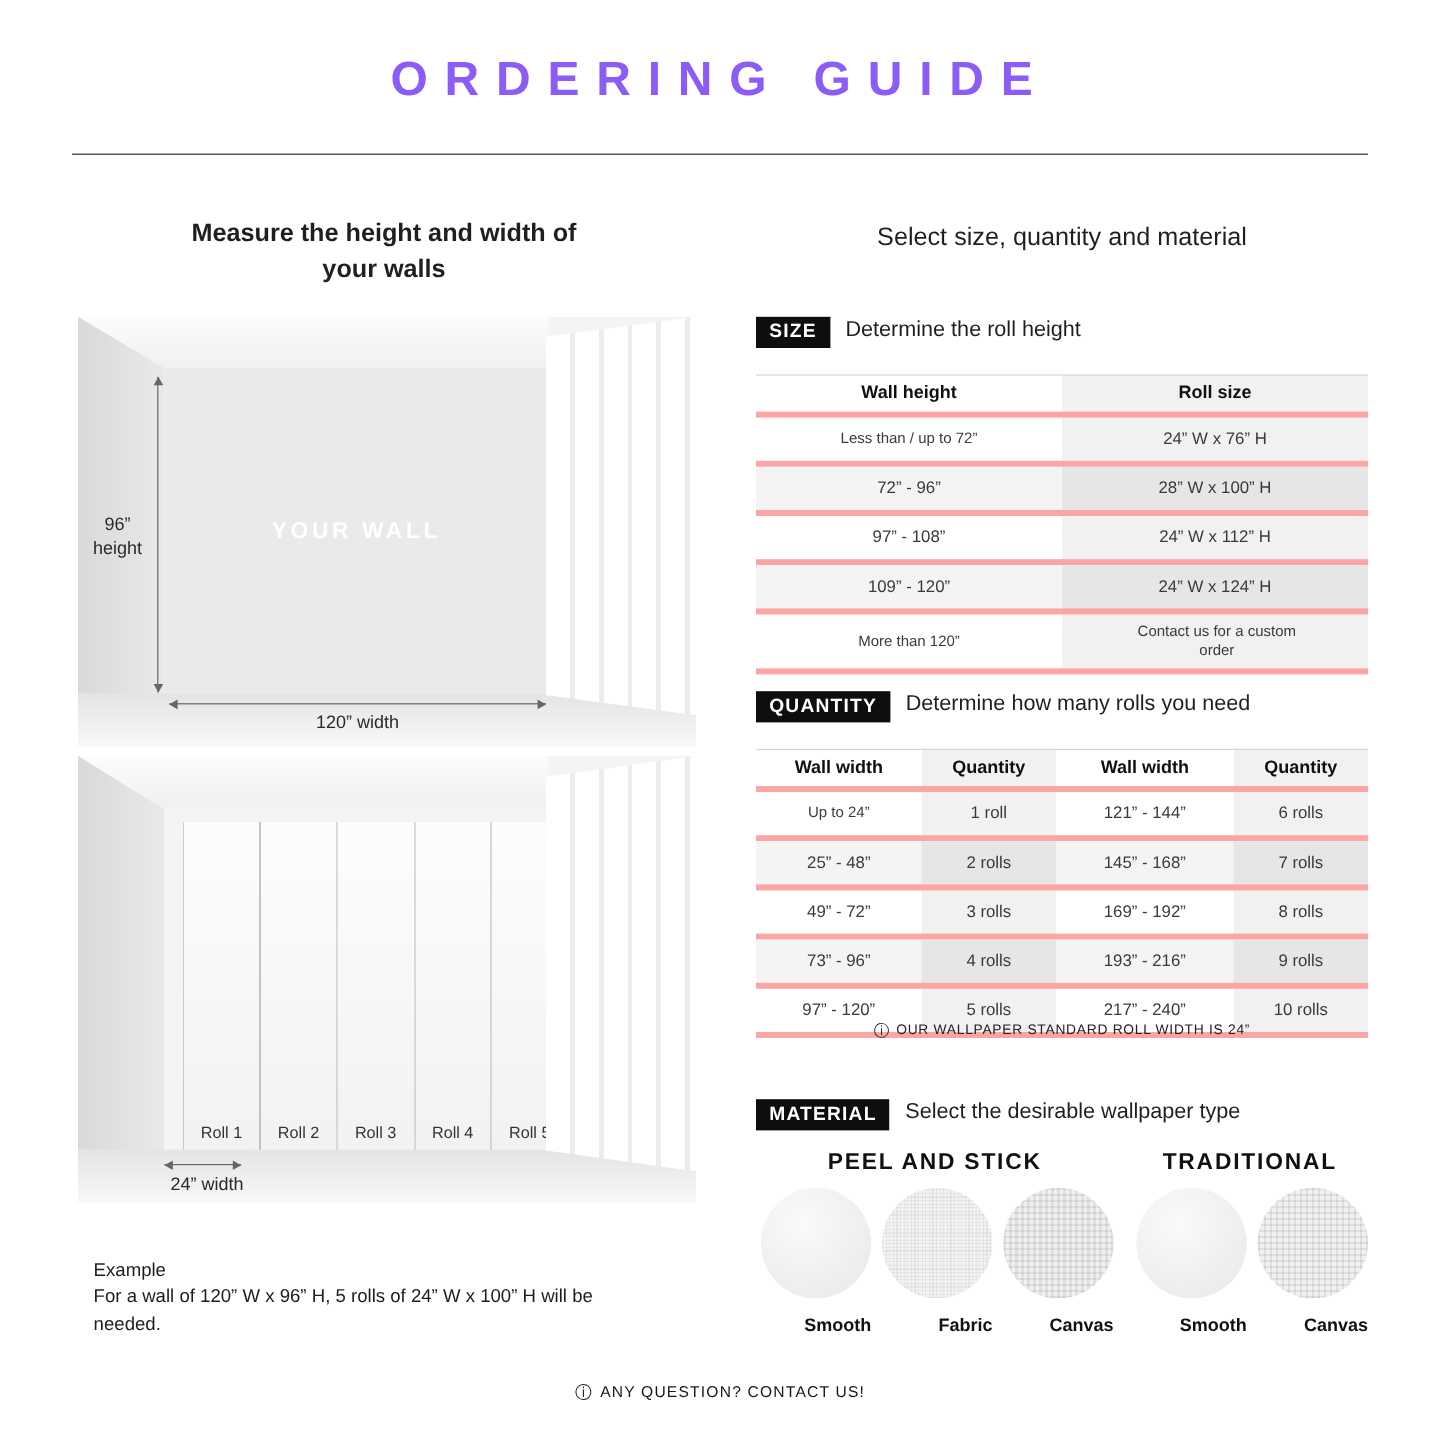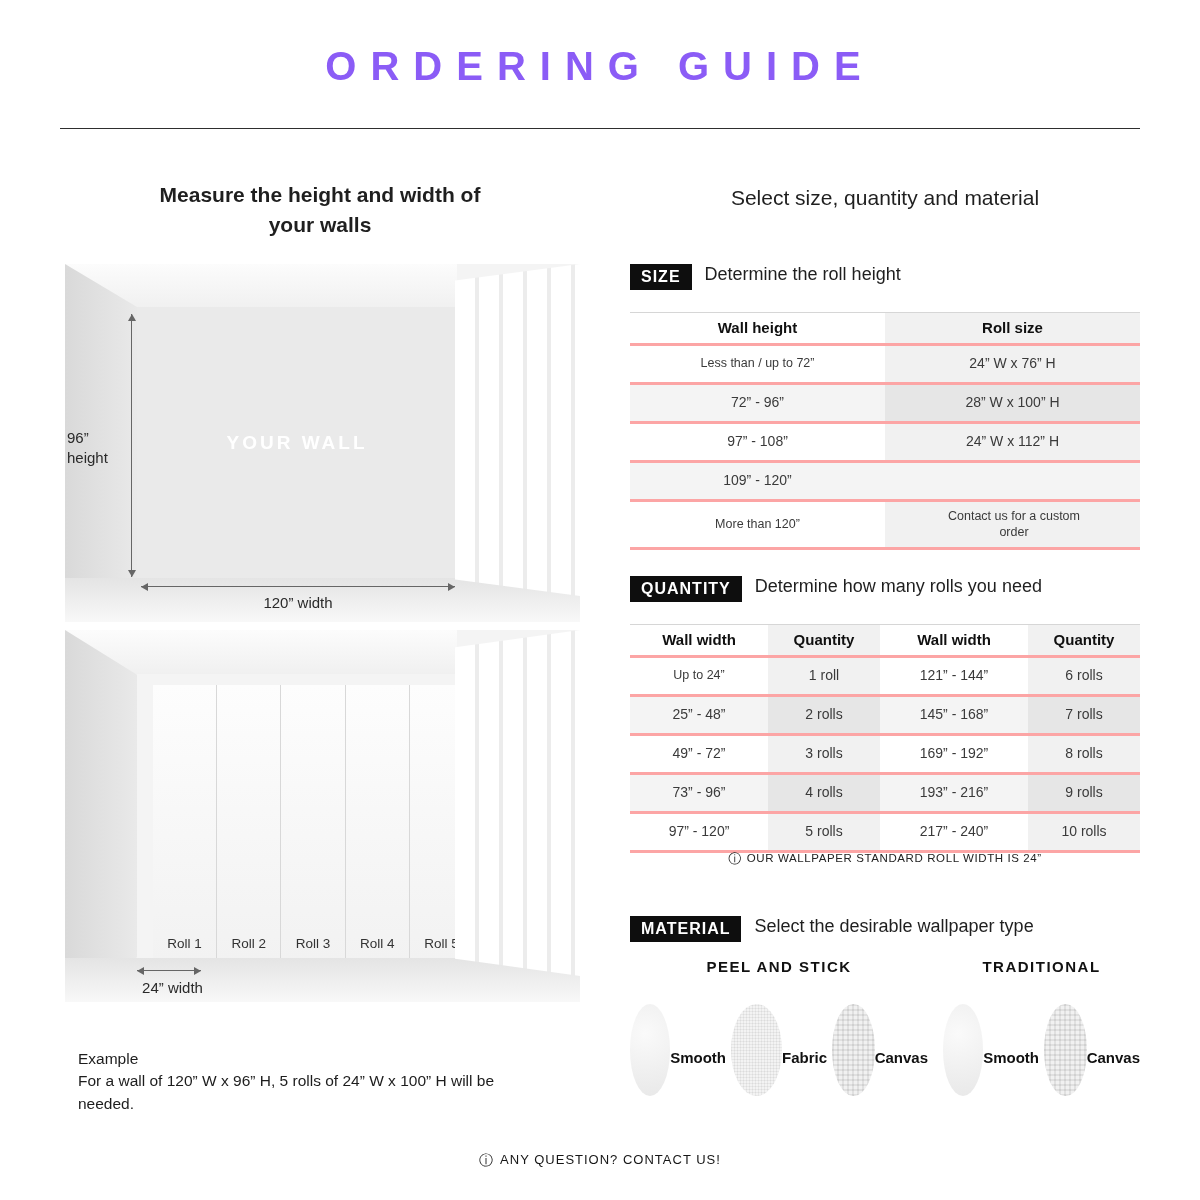--- a/index.html
+++ b/index.html
@@ -40,21 +40,21 @@
      border-left:4px solid transparent;border-right:4px solid transparent}
   .arrow-v::before{top:0;border-bottom:7px solid #666}
   .arrow-v::after{bottom:0;border-top:7px solid #666}
   .arrow-h{position:absolute;height:1px}
   .arrow-h::before,.arrow-h::after{content:"";position:absolute;top:-3.5px;width:0;height:0;
      border-top:4px solid transparent;border-bottom:4px solid transparent}
   .arrow-h::before{left:0;border-right:7px solid #666}
   .arrow-h::after{right:0;border-left:7px solid #666}
 
   .room1 .dim-v{left:66px;top:50px;height:263px}
-  .height-label{position:absolute;left:2px;top:164px;width:62px;
+  .height-label{position:absolute;left:2px;top:164px;width:62px;text-align:center;
                 font-size:15px;line-height:1.35;color:#2a2a2a}
   .room1 .dim-h{left:76px;top:322px;width:314px}
   .room1 .width-label{position:absolute;left:76px;top:330px;width:314px;text-align:center;
                       font-size:15px;color:#2a2a2a}
 
   .room2 .backwall{position:absolute;left:88px;top:55px;width:320px;height:275px;display:flex;background:#404040}
   .room2 .panel{flex:1;background:linear-gradient(to bottom,#fdfdfd,#f2f2f2);
                 border-right:1px solid #d8d8d8;display:flex;align-items:flex-end;justify-content:center}
   .room2 .panel:last-child{border-right:none}
   .roll-label{font-size:13.5px;color:#333;margin-bottom:9px}
@@ -68,41 +68,41 @@
   .right-heading{position:absolute;top:186px;left:630px;width:510px;text-align:center;
                  font-size:21px;font-weight:400;color:#1f1f1f}
   .section-head{position:absolute;left:630px;display:flex;gap:13px}
   .badge{background:#0e0e0e;color:#fff;font-weight:700;font-size:16px;letter-spacing:1px;padding:4px 11px}
   .section-label{font-size:18px;color:#1f1f1f}
   .size-head{top:264px}
   .qty-head{top:576px}
   .mat-head{top:916px}
 
   .dtable{position:absolute;left:630px;width:510px;border-top:1px solid #d6d6d6}
-  .dtable .row{display:grid;border-bottom:3px solid #fca5a5}
+  .dtable .row{display:grid;border-bottom:5px solid #fca5a5}
   .dtable .cell{display:flex;align-items:center;justify-content:center;text-align:center;
                 padding:7px 8px;font-size:14px;color:#3a3a3a;min-height:36px;line-height:1.25}
   .dtable .row.head .cell{font-weight:700;font-size:15px;color:#101010;min-height:30px;padding:5px}
   .dtable .row.alt{background:#f4f4f4}
   .dtable .cell.shade{background:rgba(0,0,0,0.055)}
   .cell.small{font-size:12.5px}
   .size-table{top:312px}
   .size-table .row{grid-template-columns:255px 255px}
   .qty-table{top:624px}
   .qty-table .row{grid-template-columns:138px 112px 148px 112px}
 
   .roll-note{position:absolute;left:630px;top:850px;width:510px;text-align:center;
              font-size:11.5px;letter-spacing:0.6px;color:#222}
   .roll-note .info-icon{font-size:13px;margin-right:5px;vertical-align:-1px}
 
   .materials{position:absolute;left:630px;top:958px;width:510px;display:flex;justify-content:space-between}
   .mat-group{display:flex;flex-direction:column;align-items:center}
-  .group-title{font-weight:700;font-size:15px;letter-spacing:1.5px;color:#111;margin-bottom:29px}
+  .group-title{font-weight:700;font-size:19px;letter-spacing:1.5px;color:#111;margin-bottom:10px}
   .swatches{display:flex;gap:5px}
-  .swatch{display:flex;flex-direction:row;align-items:center;width:96px}
+  .swatch{display:flex;flex-direction:column;align-items:flex-end;width:96px}
   .circle{width:92px;height:92px;border-radius:50%}
   .circle.smooth{background:radial-gradient(circle at 38% 32%,#fafafa 0%,#efefef 60%,#e8e8e8 100%)}
   .circle.fabric{background:
      repeating-linear-gradient(0deg,rgba(0,0,0,0.05) 0 1px,rgba(0,0,0,0) 1px 3px),
      repeating-linear-gradient(90deg,rgba(0,0,0,0.05) 0 1px,rgba(0,0,0,0) 1px 3px),#f3f3f3}
   .circle.canvas{background:
      repeating-linear-gradient(0deg,rgba(0,0,0,0.07) 0 2px,rgba(0,0,0,0) 2px 5px),
      repeating-linear-gradient(90deg,rgba(0,0,0,0.07) 0 2px,rgba(0,0,0,0) 2px 5px),#f1f1f1}
   .swatch-label{margin-top:14px;font-weight:700;font-size:15px;color:#111}
 
@@ -187,20 +187,21 @@
     <div class="row alt">
       <div class="cell">72” - 96”</div>
       <div class="cell shade">28” W x 100” H</div>
     </div>
     <div class="row">
       <div class="cell">97” - 108”</div>
       <div class="cell shade">24” W x 112” H</div>
     </div>
     <div class="row alt">
       <div class="cell">109” - 120”</div>
+      <div class="cell shade">24” W x 124” H</div>
     </div>
     <div class="row">
       <div class="cell small">More than 120”</div>
       <div class="cell shade small" style="max-width:255px;padding-left:55px;padding-right:52px">Contact us for a custom order</div>
     </div>
   </div>
 
   <div class="section-head qty-head">
     <span class="badge">QUANTITY</span>
     <span class="section-label">Determine how many rolls you need</span>

